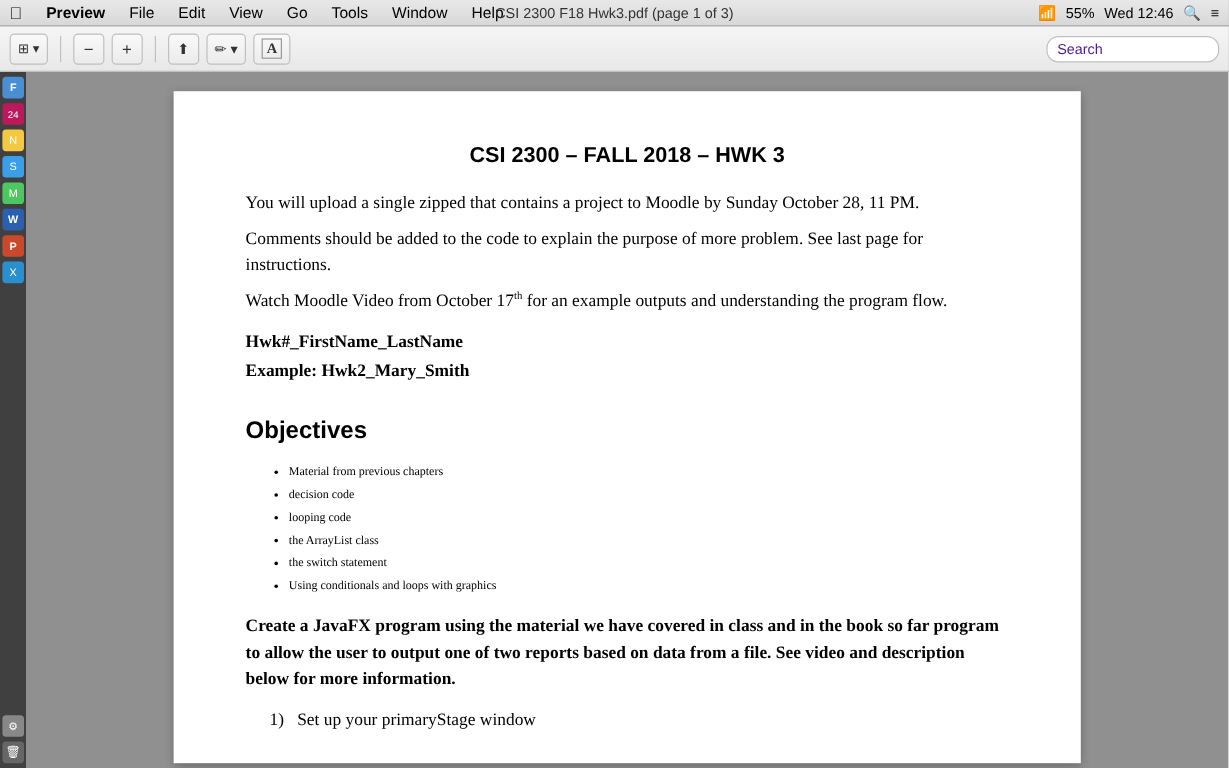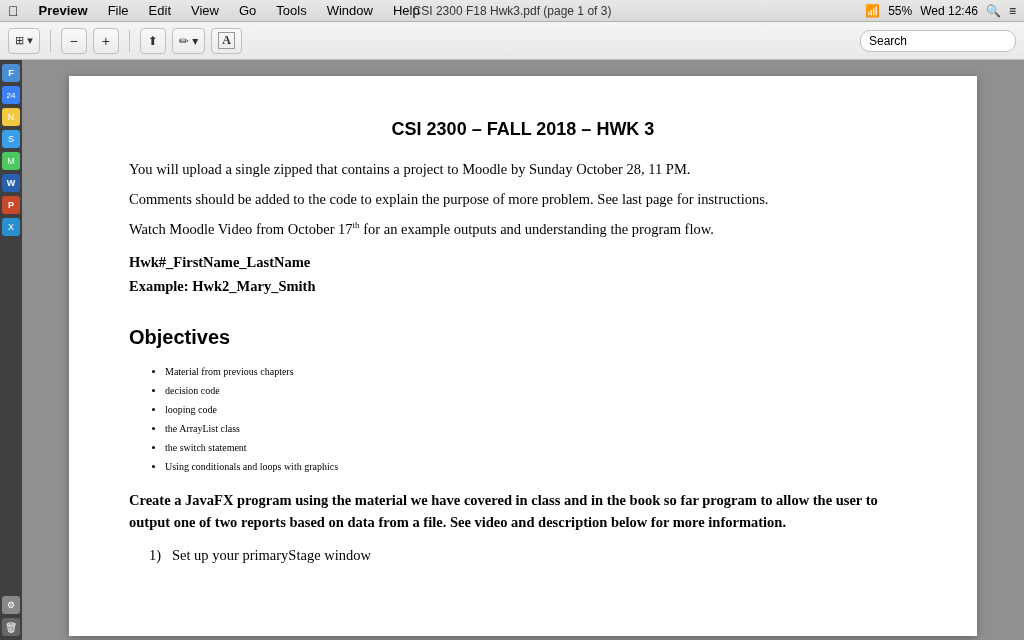--- a/index.html
+++ b/index.html
@@ -45,29 +45,29 @@
       justify-content: center;
       cursor: pointer;
       font-size: 12px;
       padding: 0 6px;
       color: #333;
     }
     .toolbar-separator { width: 1px; height: 22px; background: #c0c0c0; margin: 0 4px; }
     .search-box {
       margin-left: auto;
       height: 22px;
-      width: 156px;
+      width: 144px;
       background: #fff;
       border: 1px solid #c0c0c0;
       border-radius: 10px;
       display: flex;
       align-items: center;
       padding: 0 8px;
       font-size: 12px;
-      color: #000000;
+      color: #4c1d95;
     }
 
     
     .main-layout { display: flex; height: calc(640px - 22px - 38px); }
 
     
     .left-sidebar {
       width: 22px;
       background: #404040;
       display: flex;
@@ -93,21 +93,21 @@
       background: #909090;
       overflow: auto;
       display: flex;
       justify-content: center;
       padding: 16px;
     }
 
     
     .pdf-page {
       background: #fff;
-      width: 908px;
+      width: 756px;
       min-height: 560px;
       box-shadow: 0 2px 8px rgba(0,0,0,0.3);
       padding: 40px 60px 40px 60px;
       font-family: 'Times New Roman', Times, serif;
       font-size: 14.5px;
       line-height: 1.5;
       color: #000;
     }
 
     .pdf-title {
@@ -195,21 +195,21 @@
   </div>
   <div class="search-box">
     <span>Search</span>
   </div>
 </div>
 
 <div class="main-layout">
 
   <div class="left-sidebar">
     <div class="dock-icon" style="background:#4a8fd4; color:#fff; font-weight:bold; font-size:9px;">F</div>
-    <div class="dock-icon" style="background:#3b82f6; color:#fff; font-size:8px;">24</div>
+    <div class="dock-icon" style="background:#be185d; color:#fff; font-size:8px;">24</div>
     <div class="dock-icon" style="background:#f5c842; color:#fff; font-size:9px;">N</div>
     <div class="dock-icon" style="background:#3a9fe8; color:#fff; font-size:9px;">S</div>
     <div class="dock-icon" style="background:#4dc760; color:#fff; font-size:9px;">M</div>
     <div class="dock-icon" style="background:#2b5fb0; color:#fff; font-size:9px; font-weight:bold;">W</div>
     <div class="dock-icon" style="background:#c84a2a; color:#fff; font-size:9px; font-weight:bold;">P</div>
     <div class="dock-icon" style="background:#2a8fcf; color:#fff; font-size:9px;">X</div>
     <div style="flex:1;"></div>
     <div class="dock-icon" style="background:#888; color:#fff; font-size:9px;">⚙</div>
     <div class="dock-icon" style="background:#666; color:#fff; font-size:10px;">🗑</div>
   </div>

